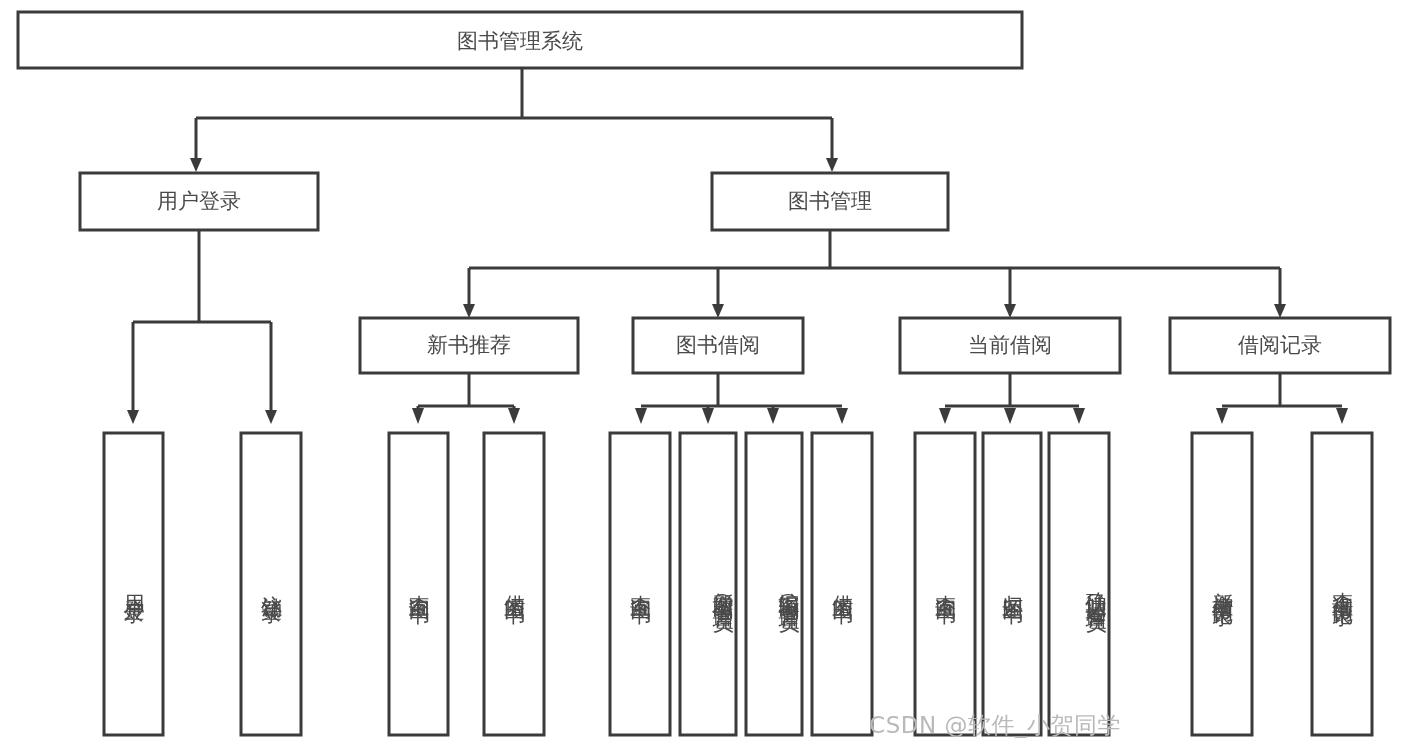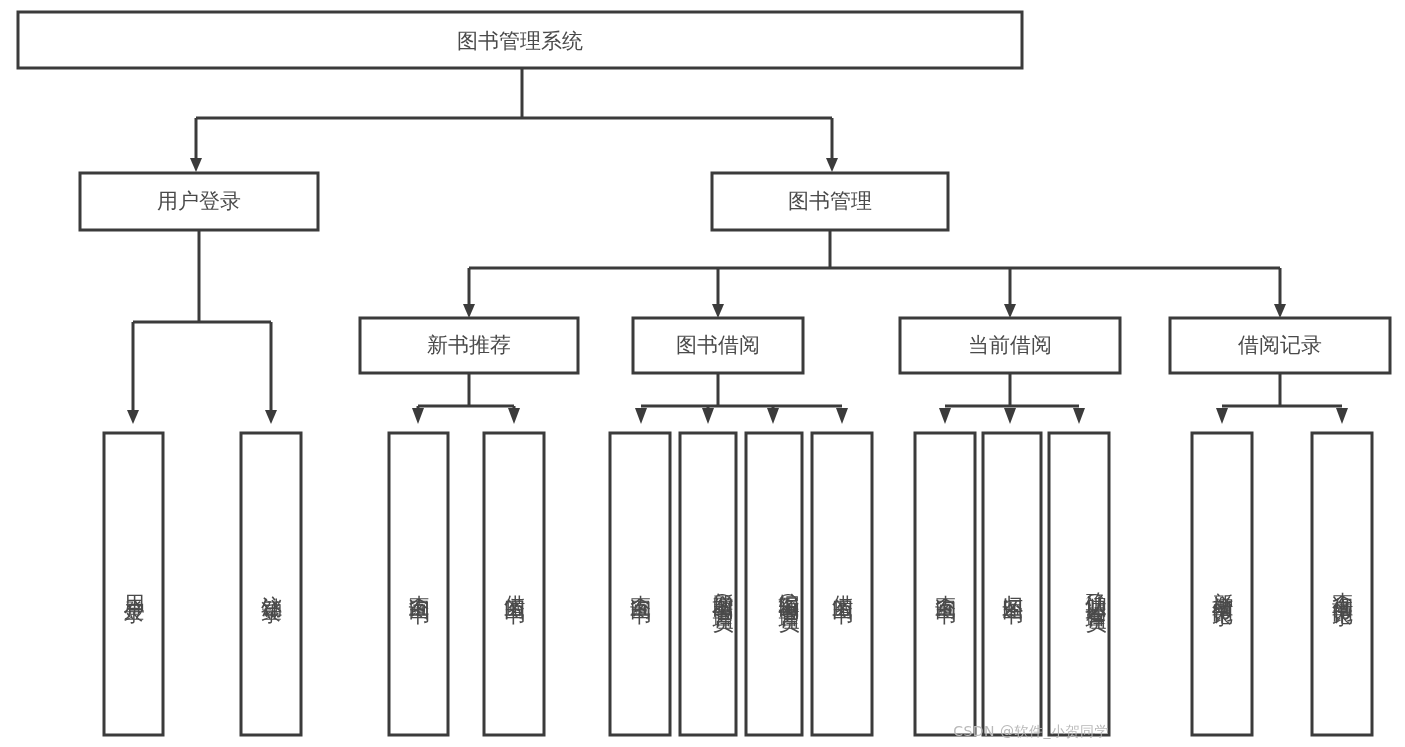--- a/index.html
+++ b/index.html
@@ -60,24 +60,24 @@
     letter-spacing: 3px;
     text-align: center;
     display: flex;
     align-items: center;
     justify-content: center;
     pointer-events: none;
     white-space: pre;
   }
   .watermark {
     position: absolute;
-    right: 16px;
+    right: 4px;
     bottom: 6px;
     font-family: "DejaVu Sans", "Liberation Sans", sans-serif;
-    font-size: 14px;
+    font-size: 23px;
     color: #b9b9b9;
     letter-spacing: 0.5px;
     white-space: pre;
   }
 </style>
 </head>
 <body>
 
 <div id="diagram-root">
 

